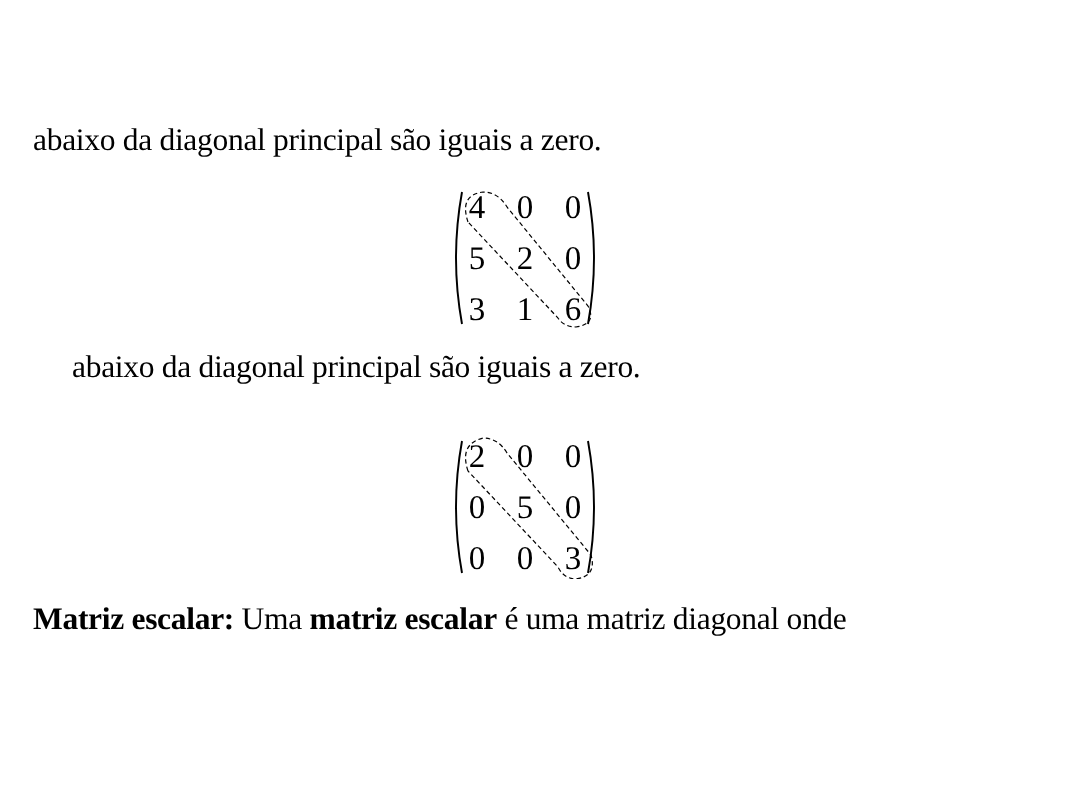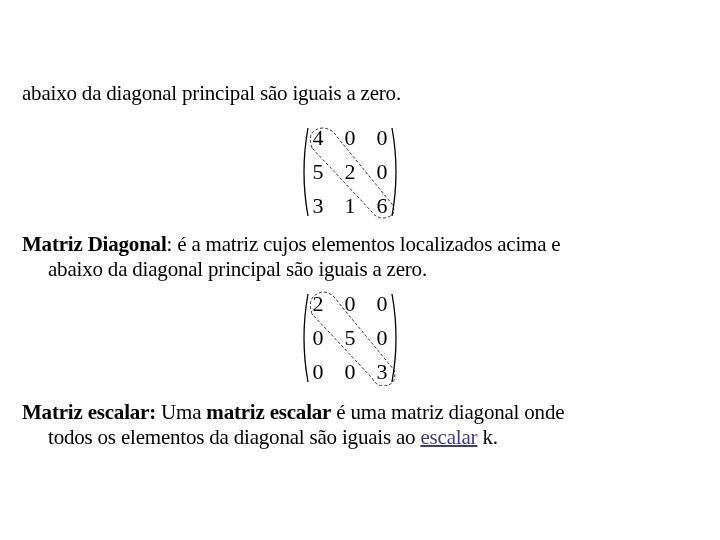--- a/index.html
+++ b/index.html
@@ -42,21 +42,20 @@
   <div class="cell" style="left:72px; top:2px;">0</div>
   <div class="cell" style="left:8px; top:36px;">5</div>
   <div class="cell" style="left:40px; top:36px;">2</div>
   <div class="cell" style="left:72px; top:36px;">0</div>
   <div class="cell" style="left:8px; top:70px;">3</div>
   <div class="cell" style="left:40px; top:70px;">1</div>
   <div class="cell" style="left:72px; top:70px;">6</div>
 </div>
 
 <div class="para" style="top:232px;">
-  <span><b>Matriz Diagonal</b><span>: </span><span>é a matriz cujos elementos localizados acima e</span></span>
   <span class="indent">abaixo da diagonal principal são iguais a zero.</span>
 </div>
 
 <div class="matrix" style="left:298px; top:290px;">
   <svg width="104" height="96">
     <path d="M10 4 Q2 48 10 92" stroke="#000" stroke-width="1.3" fill="none"></path>
     <path d="M94 4 Q102 48 94 92" stroke="#000" stroke-width="1.3" fill="none"></path>
     <path d="M14 24 Q8 6 24 2 Q34 2 40 12 L96 80 Q100 94 86 96 Q78 96 74 88 Z" stroke="#000" stroke-width="0.8" stroke-dasharray="3,2" fill="none"></path>
   </svg>
   <div class="cell" style="left:8px; top:2px;">2</div>
@@ -65,14 +64,13 @@
   <div class="cell" style="left:8px; top:36px;">0</div>
   <div class="cell" style="left:40px; top:36px;">5</div>
   <div class="cell" style="left:72px; top:36px;">0</div>
   <div class="cell" style="left:8px; top:70px;">0</div>
   <div class="cell" style="left:40px; top:70px;">0</div>
   <div class="cell" style="left:72px; top:70px;">3</div>
 </div>
 
 <div class="para" style="top:400px;">
   <span><b>Matriz escalar:</b><span> Uma </span><b>matriz escalar</b><span> é uma matriz diagonal onde</span></span>
-  <span class="indent"><span>todos os elementos da diagonal são iguais ao </span><a class="link" href="#">escalar</a><span> k.</span></span>
 </div>
 
 </body></html>

